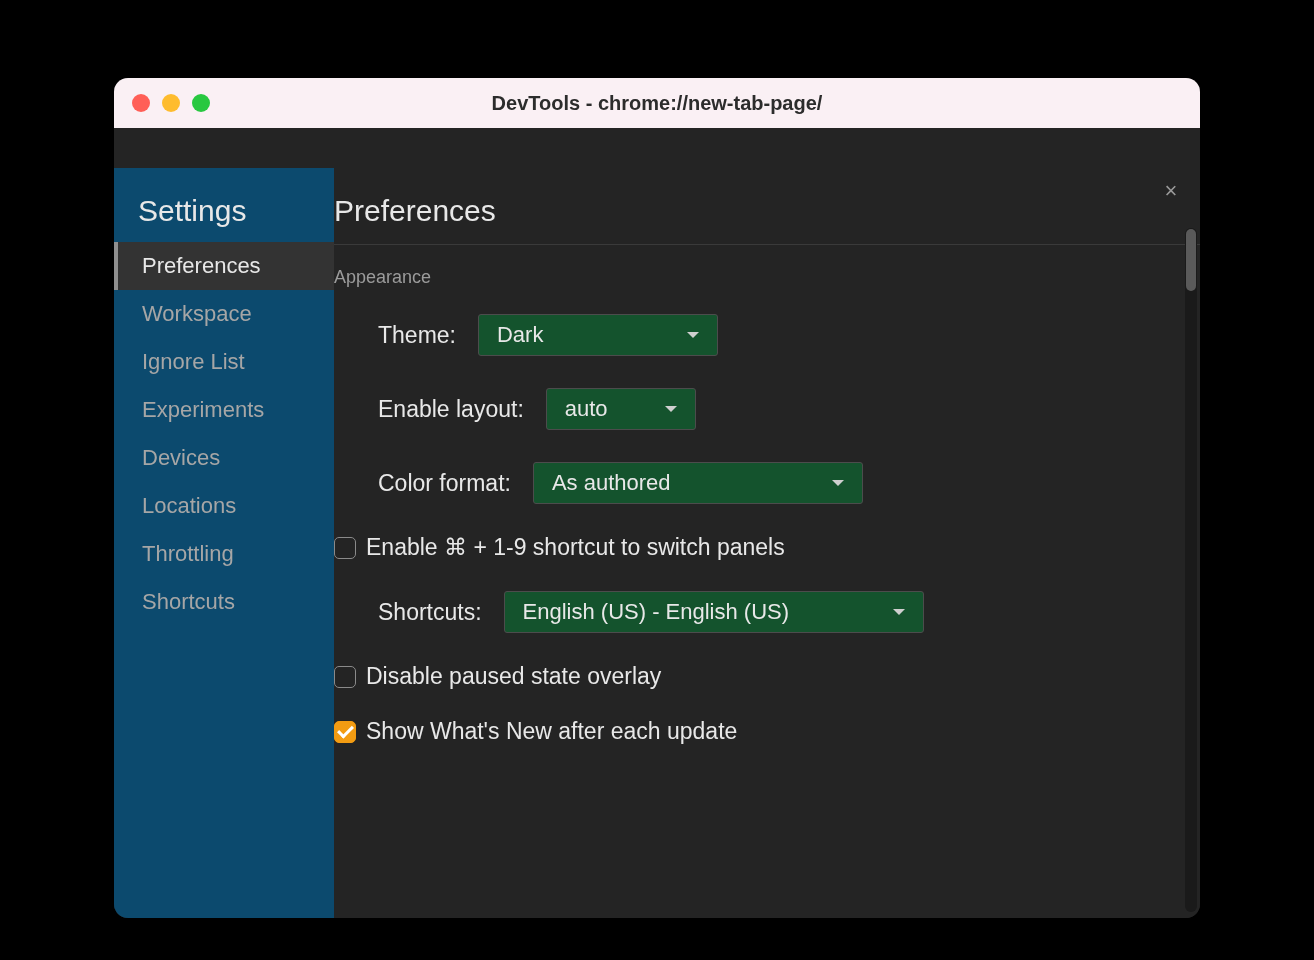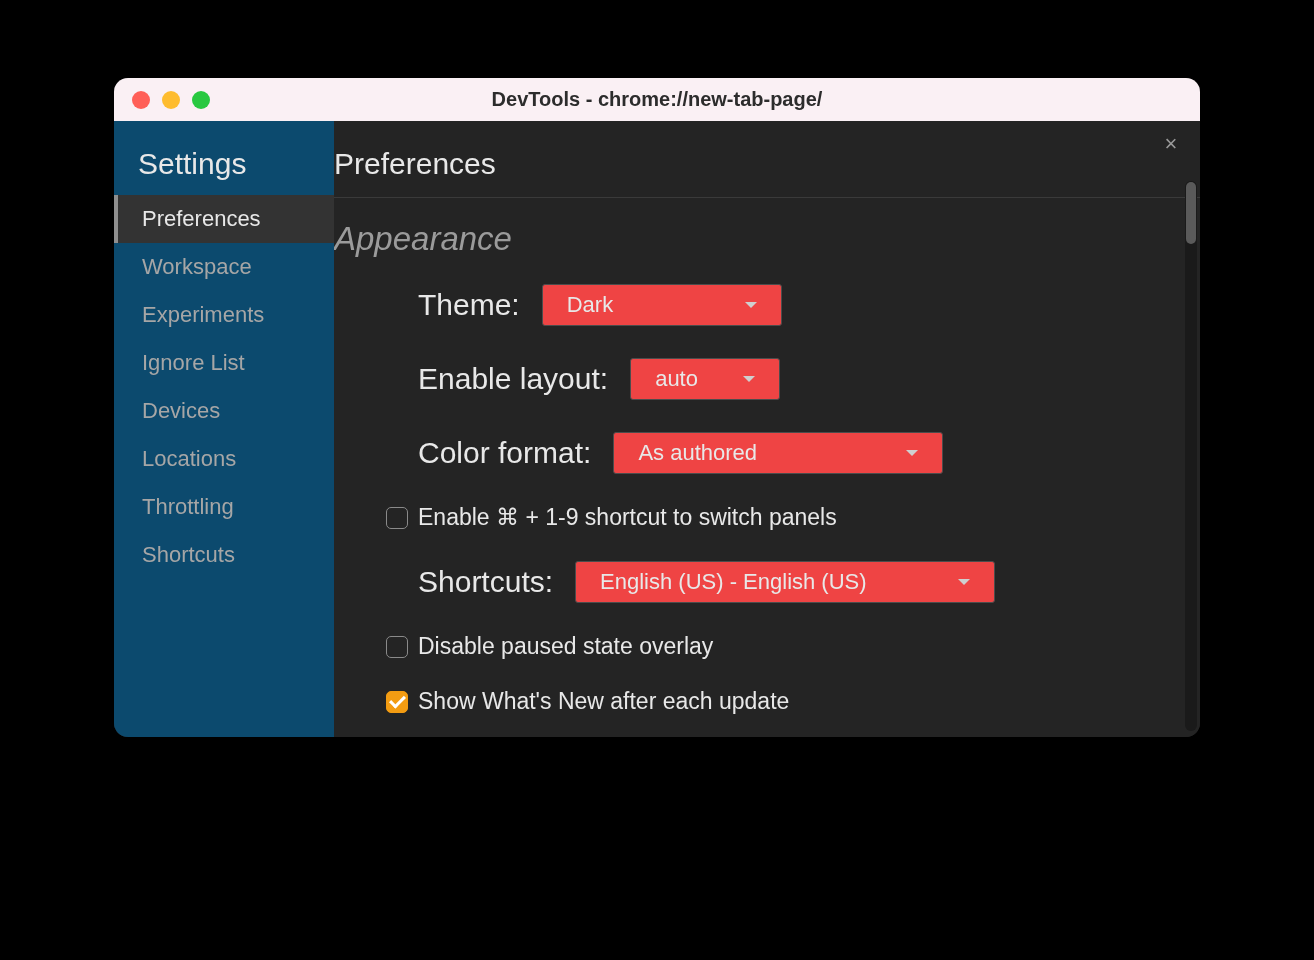--- a/index.html
+++ b/index.html
@@ -12,27 +12,28 @@
       background: #000;
       width: 1314px;
       height: 960px;
       display: flex;
       align-items: flex-start;
       justify-content: center;
       padding-top: 78px;
     }
     .window {
       width: 1086px;
-      height: 659px;
+      height: 840px;
       background: #242424;
       border-radius: 14px;
       overflow: hidden;
       box-shadow: 0 25px 60px rgba(0,0,0,0.6);
       display: flex;
       flex-direction: column;
+      gap: 40px;
     }
     .titlebar {
       height: 50px;
       background: #faf0f4;
       display: flex;
       align-items: center;
       padding: 0 18px;
       position: relative;
     }
     .traffic-lights {
@@ -100,60 +101,57 @@
       font-size: 30px;
       color: #e8e8e8;
       padding: 6px 0 16px 0;
       font-weight: 400;
     }
     .hr {
       height: 1px;
       background: #3a3a3a;
     }
     .section-title {
-      font-size: 33px;
+      font-size: 18px;
       color: #9b9b9b;
       padding: 22px 0 18px 0;
       font-weight: 400;
-      font-style: italic;
     }
     .row {
       display: flex;
       align-items: center;
       padding: 8px 0;
       margin-bottom: 16px;
       margin-left: 44px;
     }
     .row-checkbox {
       display: flex;
       align-items: center;
       padding: 6px 0;
       margin-bottom: 16px;
-      margin-left: 52px;
     }
     .label {
-      font-size: 30px;
+      font-size: 23px;
       color: #e8e8e8;
       margin-right: 22px;
-      margin-left: 40px;
     }
     .checkbox-label {
       font-size: 23px;
       color: #e8e8e8;
       margin-left: 10px;
     }
     .select {
       display: flex;
       align-items: center;
       justify-content: space-between;
       height: 42px;
-      background: #ef4444;
+      background: #14532d;
       border: 1px solid #4c4c4c;
       border-radius: 3px;
-      padding: 0 24px;
+      padding: 0 18px;
       font-size: 22px;
       color: #e8e8e8;
       cursor: pointer;
       position: relative;
     }
     .select .caret {
       width: 0;
       height: 0;
       border-left: 6px solid transparent;
       border-right: 6px solid transparent;
@@ -240,24 +238,24 @@
 
     <div class="sidebar">
       <div class="sidebar-title">Settings</div>
       <div class="sidebar-item active">
         <span>Preferences</span>
       </div>
       <div class="sidebar-item">
         <span>Workspace</span>
       </div>
       <div class="sidebar-item">
+        <span>Ignore List</span>
+      </div>
+      <div class="sidebar-item">
         <span>Experiments</span>
-      </div>
-      <div class="sidebar-item">
-        <span>Ignore List</span>
       </div>
       <div class="sidebar-item">
         <span>Devices</span>
       </div>
       <div class="sidebar-item">
         <span>Locations</span>
       </div>
       <div class="sidebar-item">
         <span>Throttling</span>
       </div>

